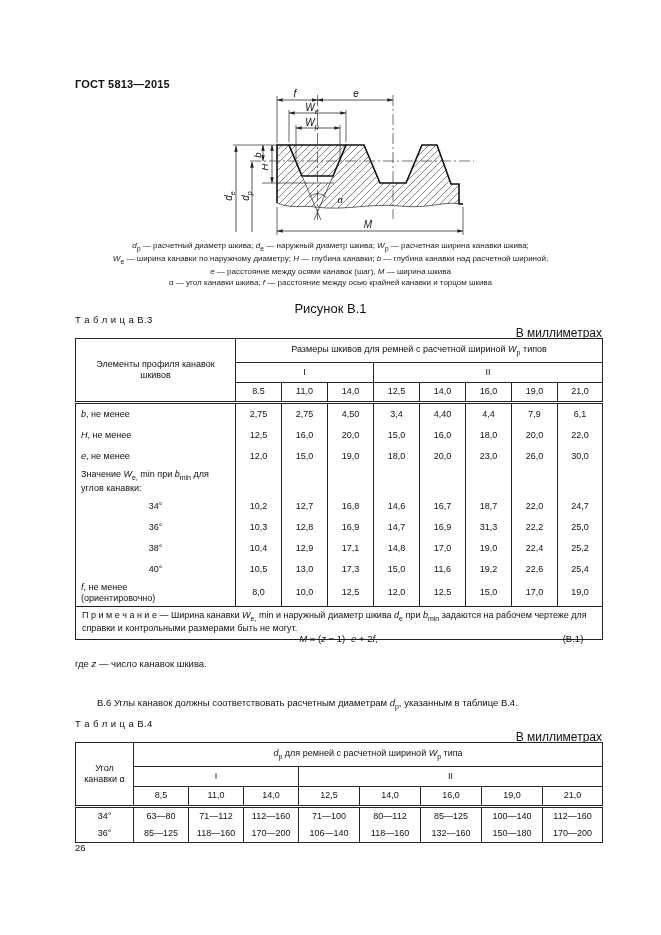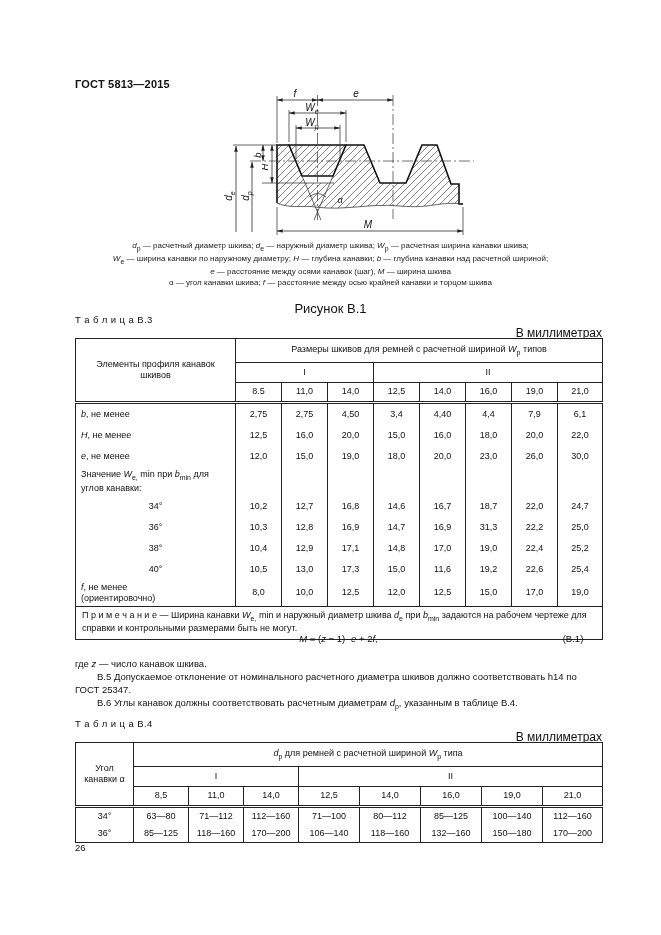--- a/index.html
+++ b/index.html
@@ -248,21 +248,20 @@
         </tr>
         <tr>
           <td class="note" colspan="9">П р и м е ч а н и е  — Ширина канавки <i>W</i><sub>e,</sub> min и наружный диаметр шкива <i>d</i><sub>e</sub> при <i>b</i><sub>min</sub> задаются на рабочем чертеже для справки и контрольными размерами быть не могут.</td>
         </tr>
       </tbody>
     </table>
 
   <div class="abs formula" style="left:75px;top:633px"><i>M</i> = (<i>z</i> − 1)· <i>e</i> + 2<i>f</i>,</div>
   <div class="abs para" style="left:543px;top:633px;width:60px;text-align:center">(В.1)</div>
   <div class="abs para" style="left:75px;top:658px">где <i>z</i> — число канавок шкива.</div>
-  <div class="abs para indent" style="left:75px;top:671px">В.5 Допускаемое отклонение от номинального расчетного диаметра шкивов должно соответствовать h14 по ГОСТ 25347.</div>
   <div class="abs para indent" style="left:75px;top:697px">В.6 Углы канавок должны соответствовать расчетным диаметрам <i>d</i><sub>p</sub>, указанным в таблице В.4.</div>
 
   <div class="abs tbl-title" style="left:75px;top:718px">Т а б л и ц а  В.4</div>
   <div class="abs units" style="left:75px;top:730px">В миллиметрах</div>
   <table class="abs t4" style="left:75px;top:742px">
       <colgroup>
         <col style="width:58px">
         <col style="width:55px">
         <col style="width:55px">
         <col style="width:55px">

